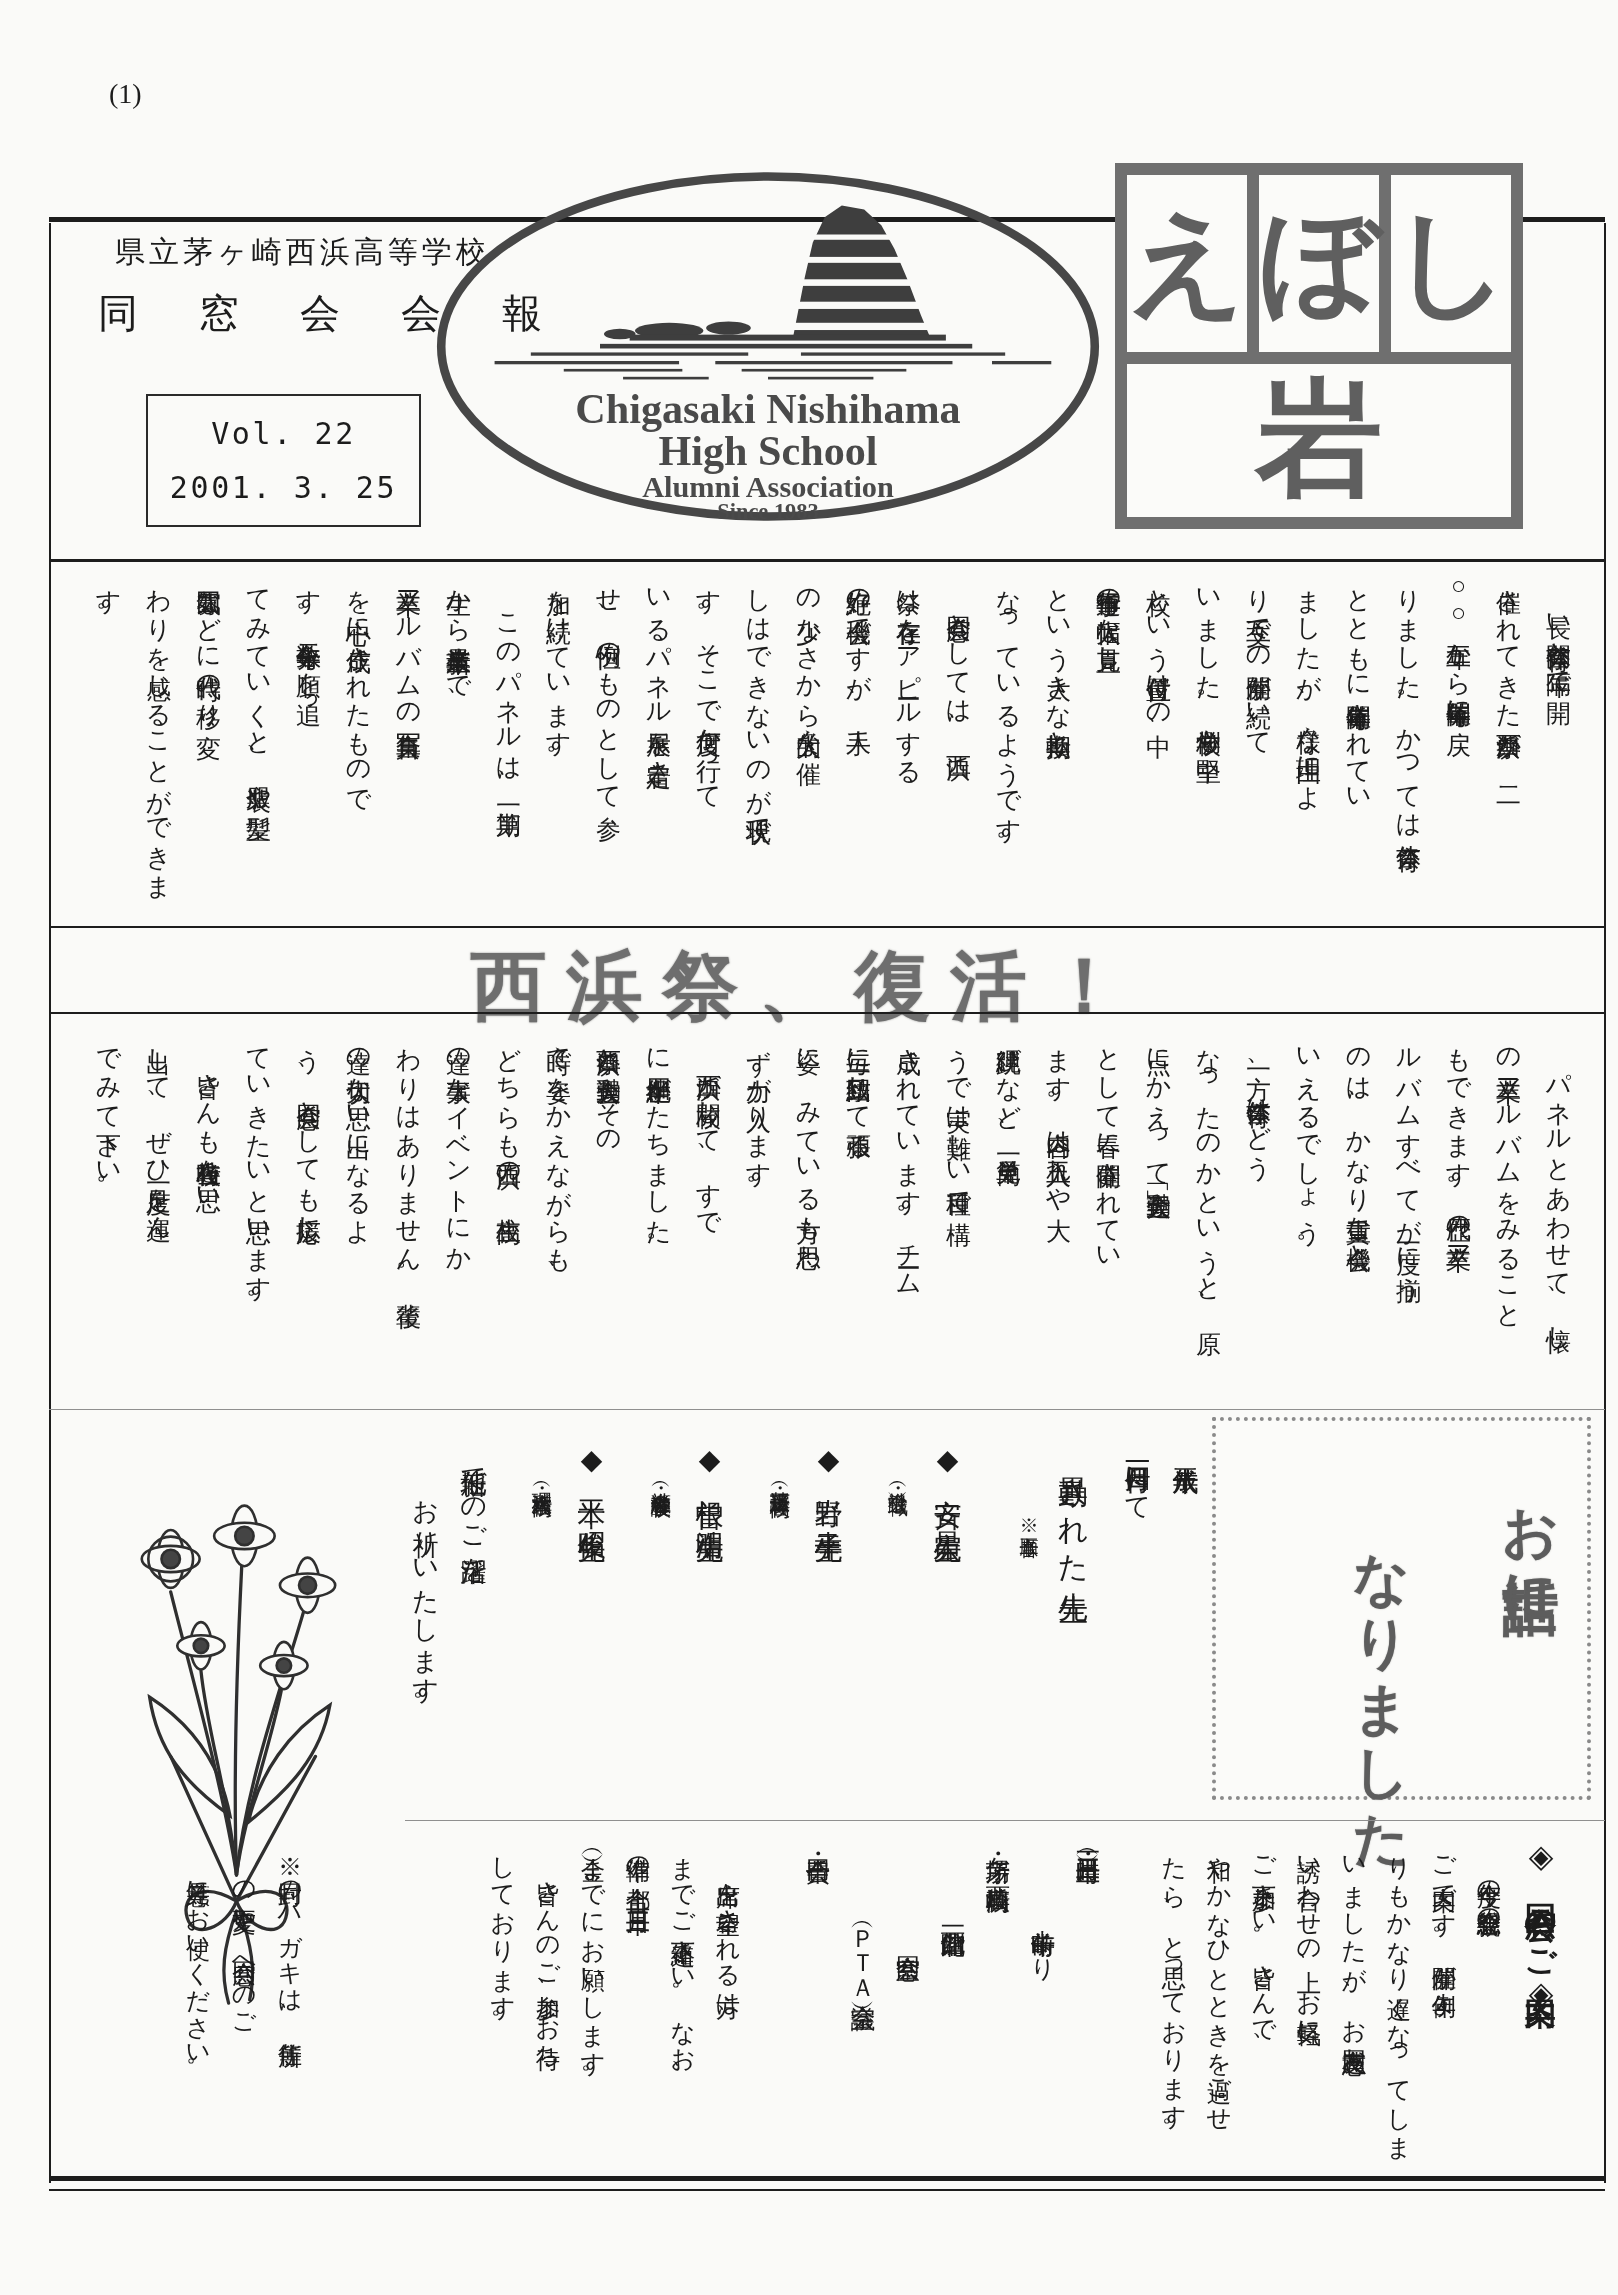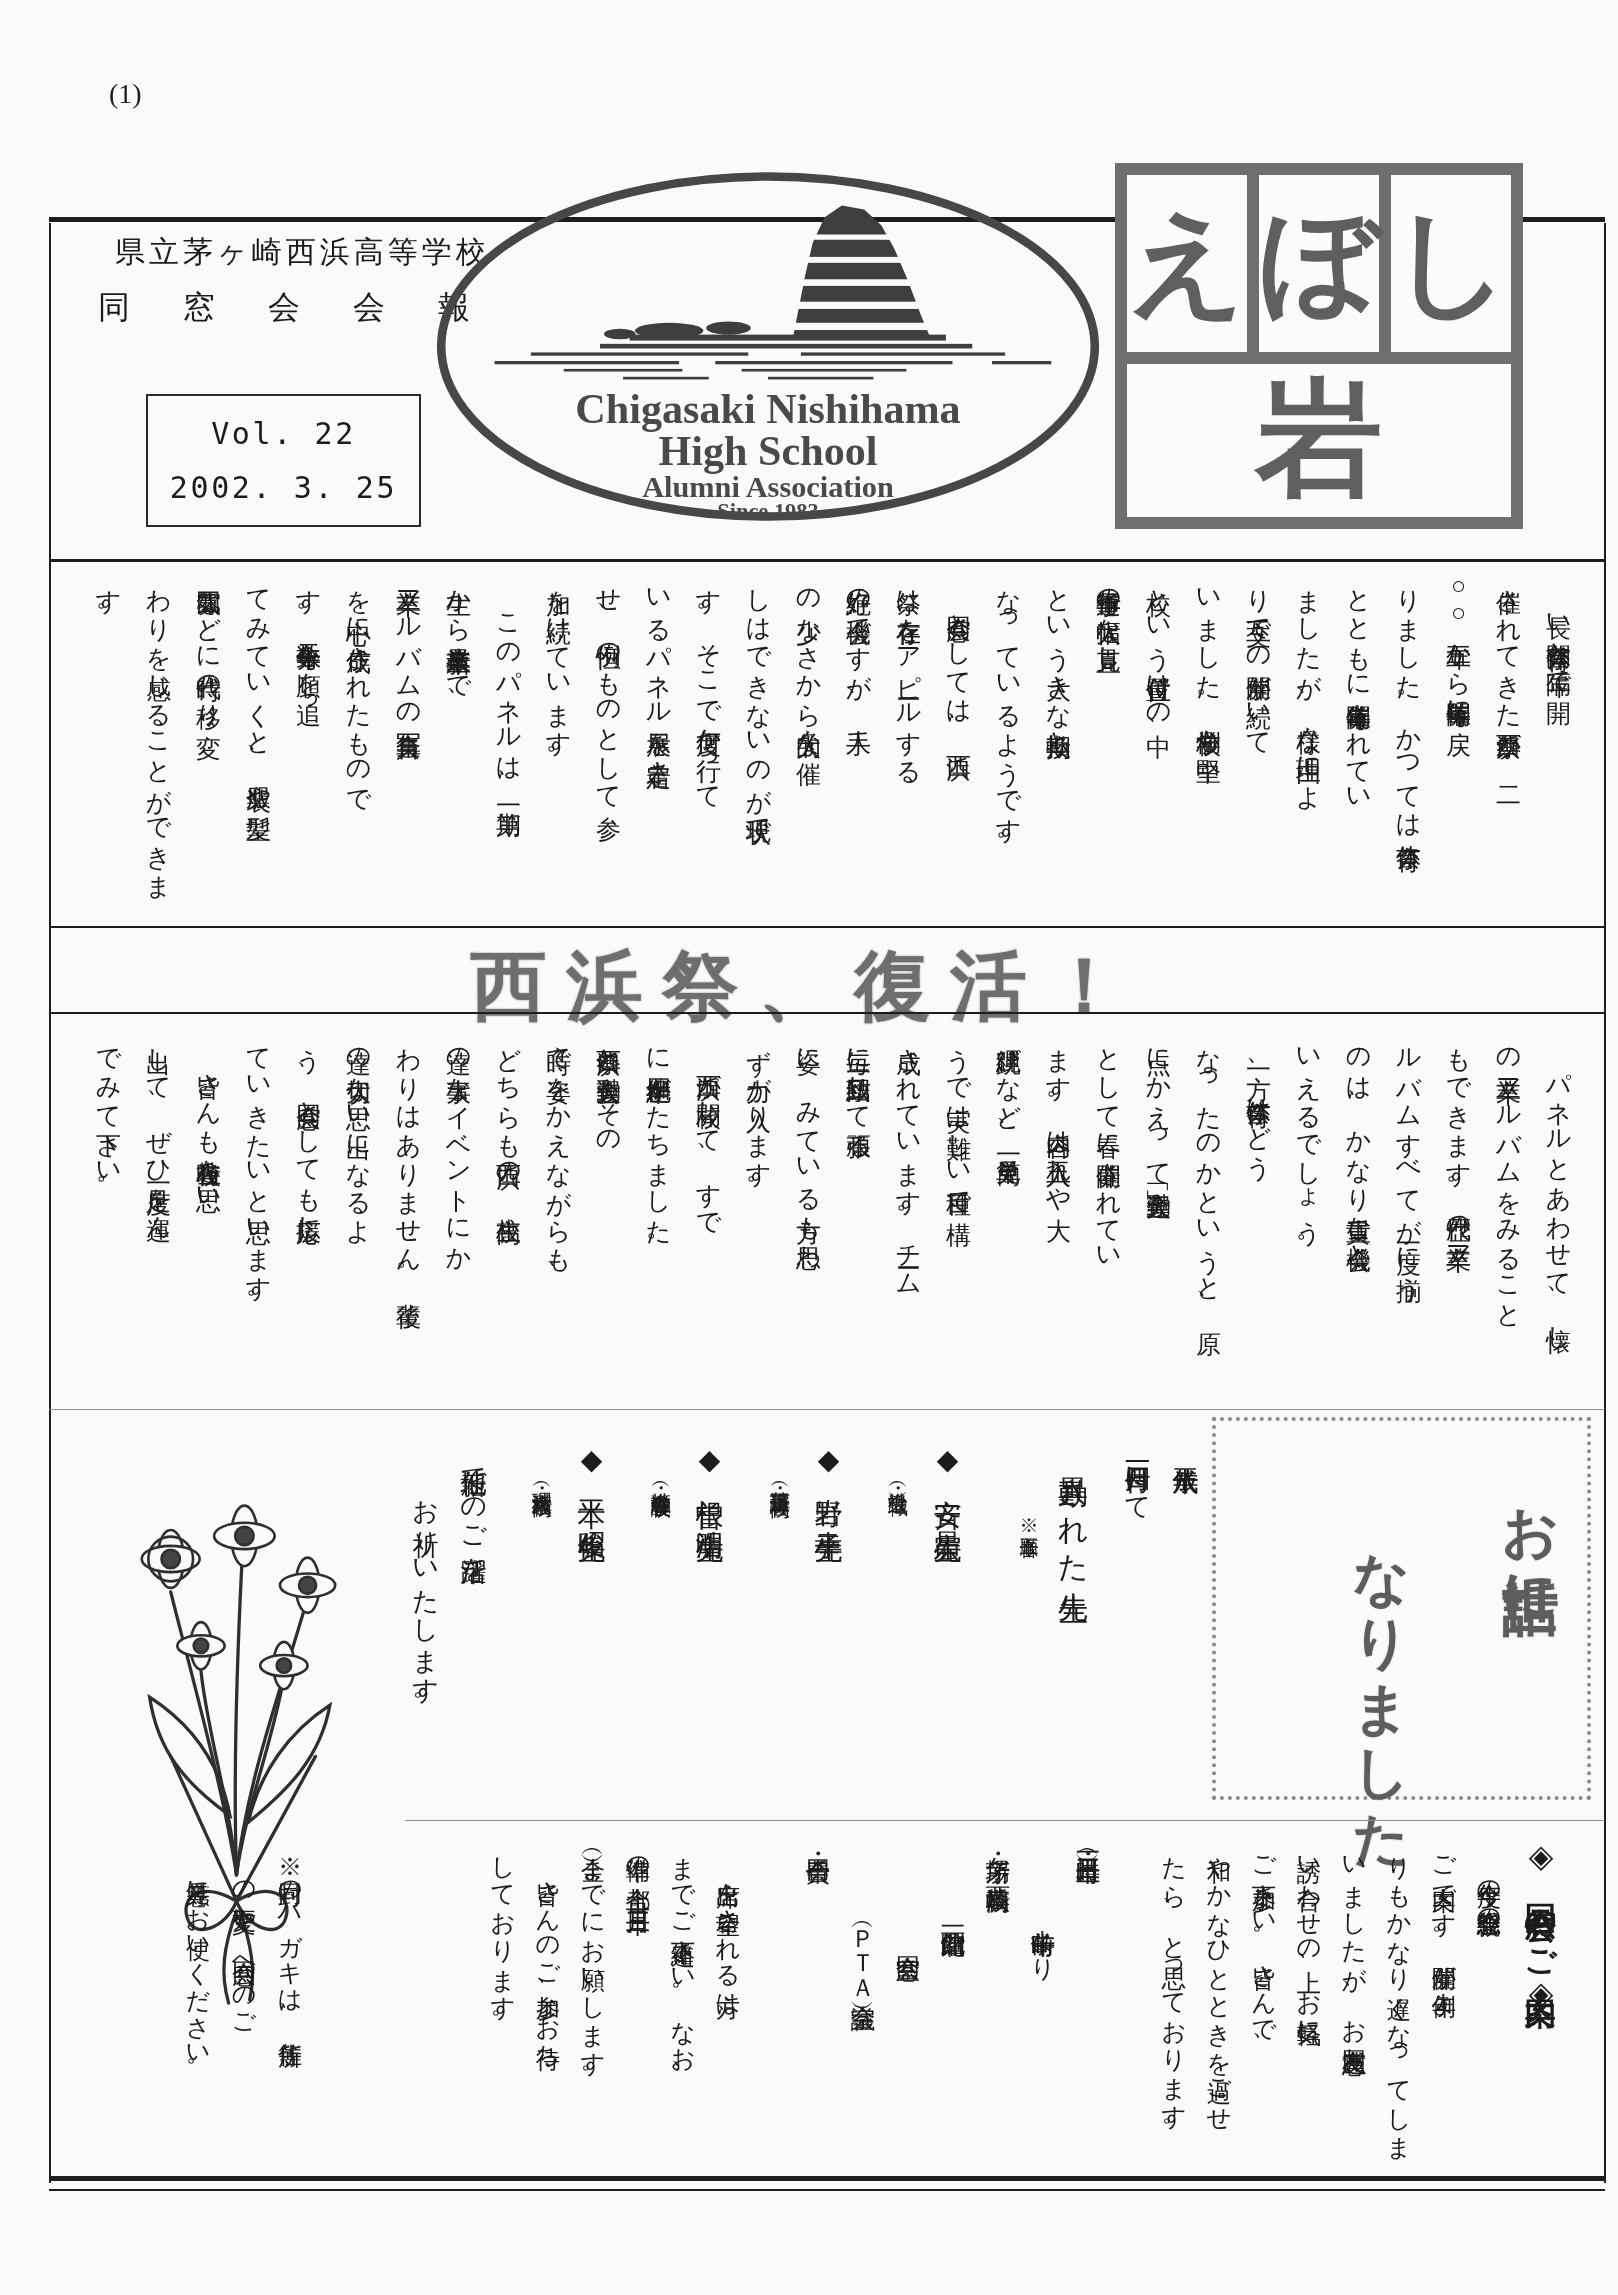--- a/index.html
+++ b/index.html
@@ -28,21 +28,21 @@
   .article{font-size:25px;}
   .article .vcol{line-height:50px;}
   .reunion-flow{font-size:24.4px;}
   .reunion-flow .vcol{line-height:45px;}
   .note-flow{font-size:24px;}
   .note-flow .vcol{line-height:46px;}
   .rule{position:absolute;background:#1d1d1d;}
   .rule-light{position:absolute;background:#8f8f8f;}
   .pagenum{font-size:28px;}
   .school-line{font-size:30px;letter-spacing:4px;}
-  .bulletin-line{font-size:32px;letter-spacing:10.5px;}
+  .bulletin-line{font-size:40px;letter-spacing:10.5px;}
   .volbox{
     border:2.6px solid #2a2a2a;
     font-family:"DejaVu Sans Mono","Liberation Mono",monospace;
     font-size:30px;letter-spacing:2.6px;
     display:flex;flex-direction:column;justify-content:space-evenly;align-items:center;
   }
   .headline{
     font-size:76px;font-weight:bold;color:#6e6e6e;
     letter-spacing:20px;text-align:center;
     text-shadow:0 0 2px rgba(40,40,40,.55);
@@ -97,21 +97,21 @@
   <div class="rule" style="left:49px;top:223px;width:2px;height:1960px;"></div>
   <div class="rule" style="left:1604px;top:223px;width:2px;height:1960px;"></div>
   <div class="rule" style="left:49px;top:2176px;width:1556px;height:5.3px;"></div>
   <div class="rule" style="left:49px;top:2189px;width:1556px;height:2px;"></div>
 
   <div class="abs school-line" style="left:115px;top:232px;">県立茅ヶ崎西浜高等学校</div>
   <div class="abs bulletin-line" style="left:98px;top:286px;">同　窓　会　会　報</div>
 
   <div class="abs volbox" style="left:146px;top:394px;width:271px;height:129px;">
     <div>Vol.  22</div>
-    <div>2002. 3. 25</div>
+    <div>2001. 3. 25</div>
   </div>
 
   <div class="abs" style="left:432px;top:171px;width:672px;height:351px;">
     <svg viewBox="0 0 1020 532" width="672" height="351">
       <ellipse cx="510" cy="266" rx="496" ry="258" fill="none" stroke="#474747" stroke-width="13"></ellipse>
       <g>
         <path d="M 548,252 L 566,160 L 578,108 L 596,70 L 622,52 L 656,58 L 682,82 L 702,118 L 722,165 L 742,218 L 756,252 Z" fill="#3e3e3e"></path>
         <rect x="540" y="96" width="230" height="8" fill="#fafaf8"></rect>
         <rect x="540" y="130" width="230" height="9" fill="#fafaf8"></rect>
         <rect x="540" y="164" width="230" height="10" fill="#fafaf8"></rect>

